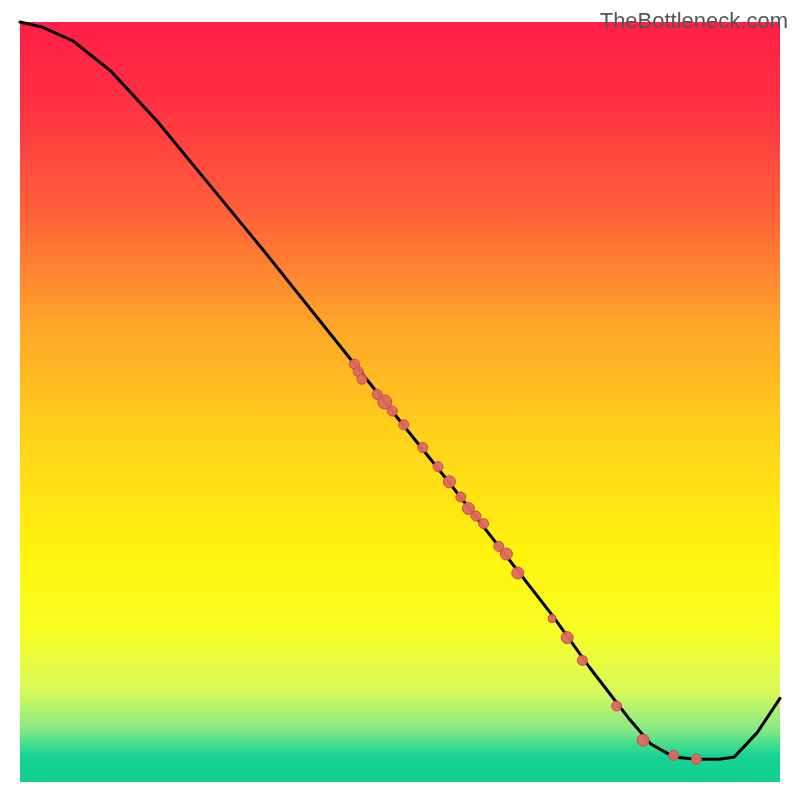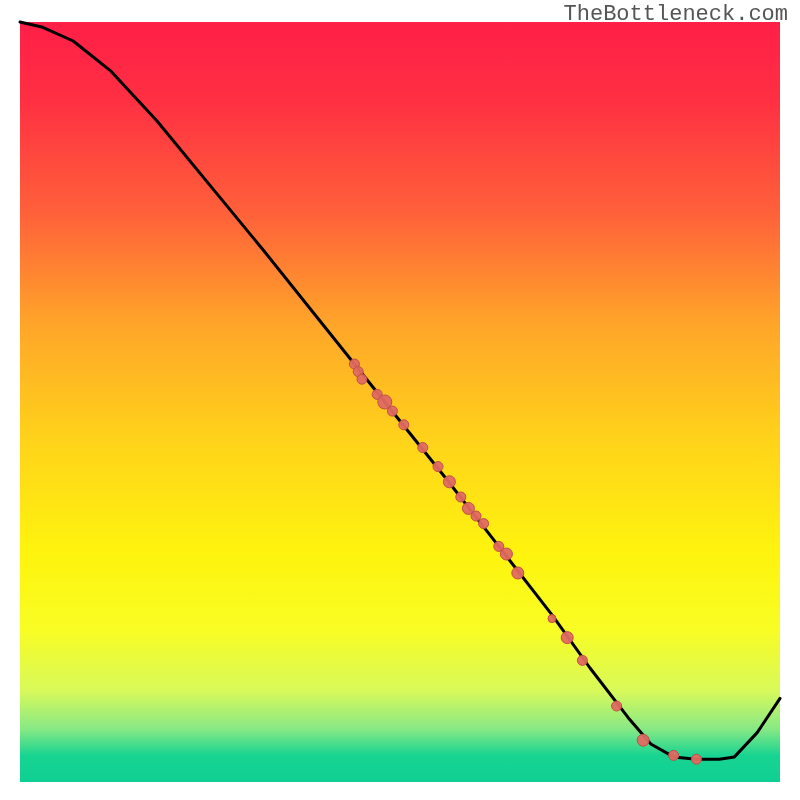--- a/index.html
+++ b/index.html
@@ -11,26 +11,26 @@
     font-family: Arial, Helvetica, sans-serif;
   }
   .chart-container {
     position: relative;
     width: 800px;
     height: 800px;
     background: #fff;
   }
   .attribution {
     position: absolute;
-    top: 2px;
+    top: 8px;
     right: 12px;
     color: #555;
     font-size: 22px;
     font-weight: 500;
-    font-family: Liberation Mono, monospace;
+    font-family: Liberation Sans, sans-serif;
     z-index: 5;
   }
   svg { display: block; }
 </style>
 </head>
 <body>
 
 <div class="chart-container">
   <div class="attribution">TheBottleneck.com</div>
   <svg id="chart-svg" width="800" height="800" viewBox="0 0 800 800">

